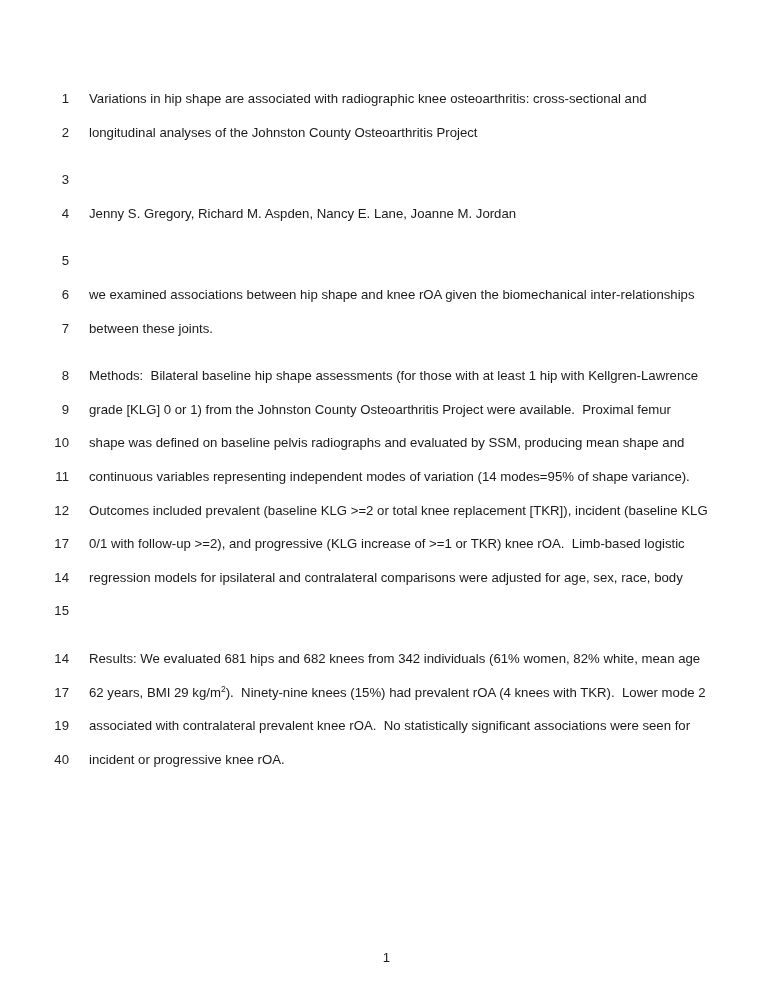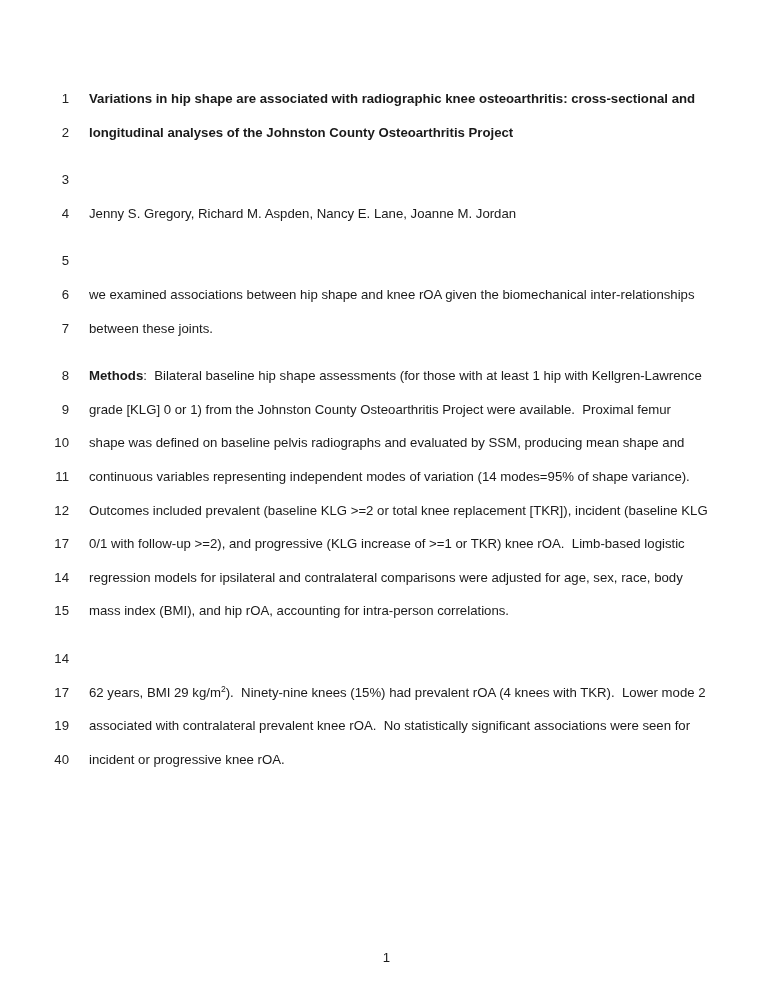--- a/index.html
+++ b/index.html
@@ -36,21 +36,21 @@
   .line-number {
     flex: 0 0 69px;
     text-align: right;
     color: #222222;
   }
   .line-text {
     margin-left: 20px;
     white-space: pre;
   }
   .seg-bold {
-    font-weight: bold;
+    font-weight: normal;
   }
   .seg-sup {
     font-size: 0.65em;
     vertical-align: super;
     line-height: 0;
   }
   .page-footer {
     position: absolute;
     top: 950px;
     left: 0;
@@ -129,25 +129,25 @@
     <span class="line-text"><span>0/1 with follow-up &gt;=2), and progressive (KLG increase of &gt;=1 or TKR) knee rOA.  Limb-based logistic</span></span>
   </div>
 
   <div class="line">
     <span class="line-number">14</span>
     <span class="line-text"><span>regression models for ipsilateral and contralateral comparisons were adjusted for age, sex, race, body</span></span>
   </div>
 
   <div class="line">
     <span class="line-number">15</span>
-    <span class="line-text"><span>mass index (BMI), and hip rOA, accounting for intra-person correlations.</span></span>
   </div>
 
   <div class="line para-start">
     <span class="line-number">14</span>
+    <span class="line-text"><span class="seg-bold">Results</span><span>: We evaluated 681 hips and 682 knees from 342 individuals (61% women, 82% white, mean age</span></span>
   </div>
 
   <div class="line">
     <span class="line-number">17</span>
     <span class="line-text"><span>62 years, BMI 29 kg/m</span><span class="seg-sup">2</span><span>).  Ninety-nine knees (15%) had prevalent rOA (4 knees with TKR).  Lower mode 2</span></span>
   </div>
 
 
   <div class="line">
     <span class="line-number">19</span>

